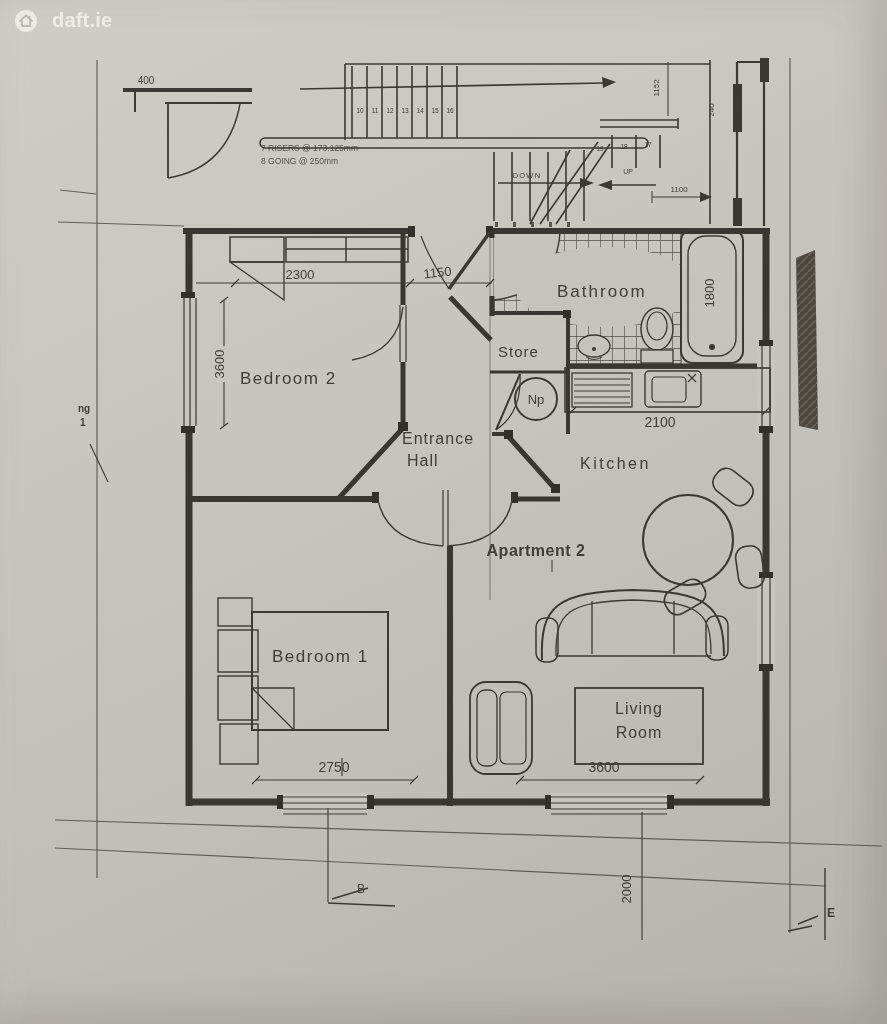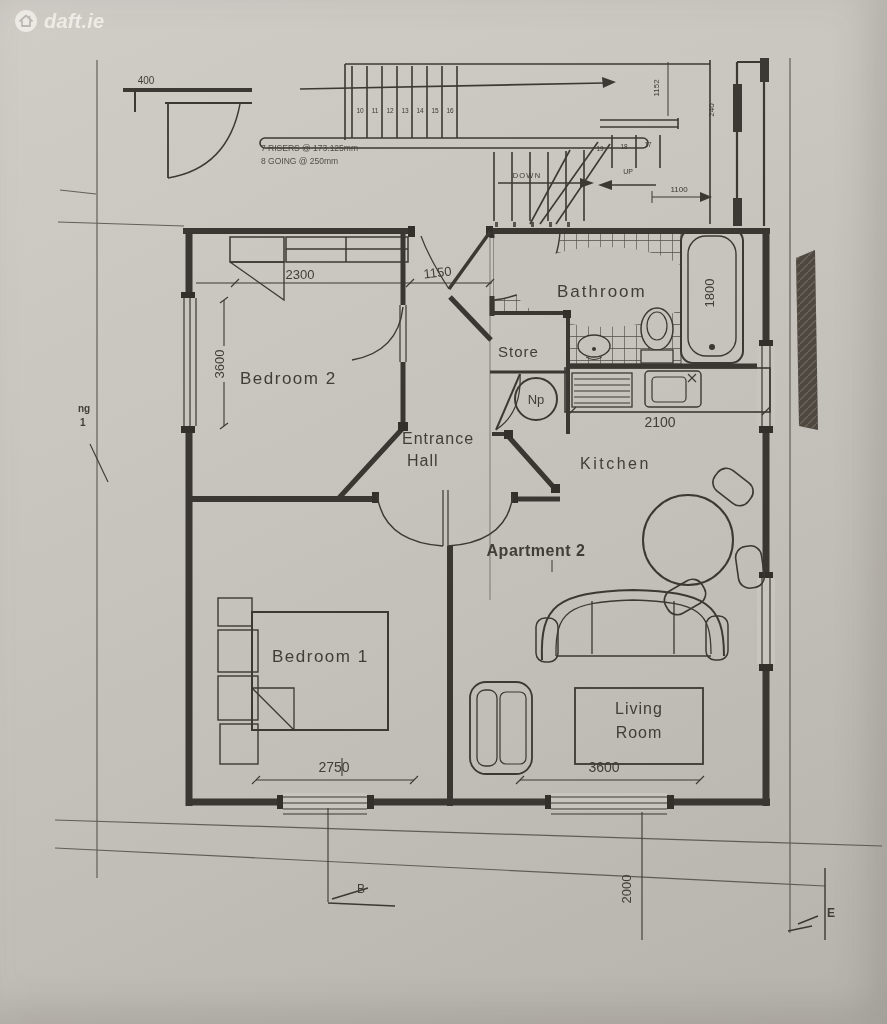--- a/index.html
+++ b/index.html
@@ -6,21 +6,21 @@
   body{
     width:887px;height:1024px;overflow:hidden;position:relative;
     background:linear-gradient(155deg,#d0ccc6 0%,#c8c4be 38%,#c2beb8 62%,#b6b2ac 100%);
     font-family:"Liberation Sans",sans-serif;
   }
   #paper-vignette{position:absolute;inset:0;pointer-events:none;
     box-shadow:inset -14px -10px 40px rgba(60,55,48,.18), inset 10px 6px 30px rgba(255,255,255,.12);}
   #plan-svg{position:absolute;left:0;top:0;filter:blur(.2px);}
   .t{font-family:"Liberation Sans",sans-serif;fill:#413d37;}
   .tn{font-family:"Liberation Sans",sans-serif;fill:#3c3833;}
-  #watermark{position:absolute;left:14px;top:9px;display:flex;align-items:flex-end;gap:6px;opacity:.85;font-style:italic;}
+  #watermark{position:absolute;left:14px;top:9px;display:flex;align-items:flex-start;gap:14px;opacity:.85;}
   #watermark .wm-text{font-size:20px;font-weight:bold;color:#f4f2ee;letter-spacing:.2px;}
 </style>
 </head>
 <body>
 
 <div id="paper-vignette"></div>
 
 <svg id="plan-svg" width="887" height="1024" viewBox="0 0 887 1024">
   <defs>
     <pattern id="tiles" width="12" height="12" patternUnits="userSpaceOnUse">

